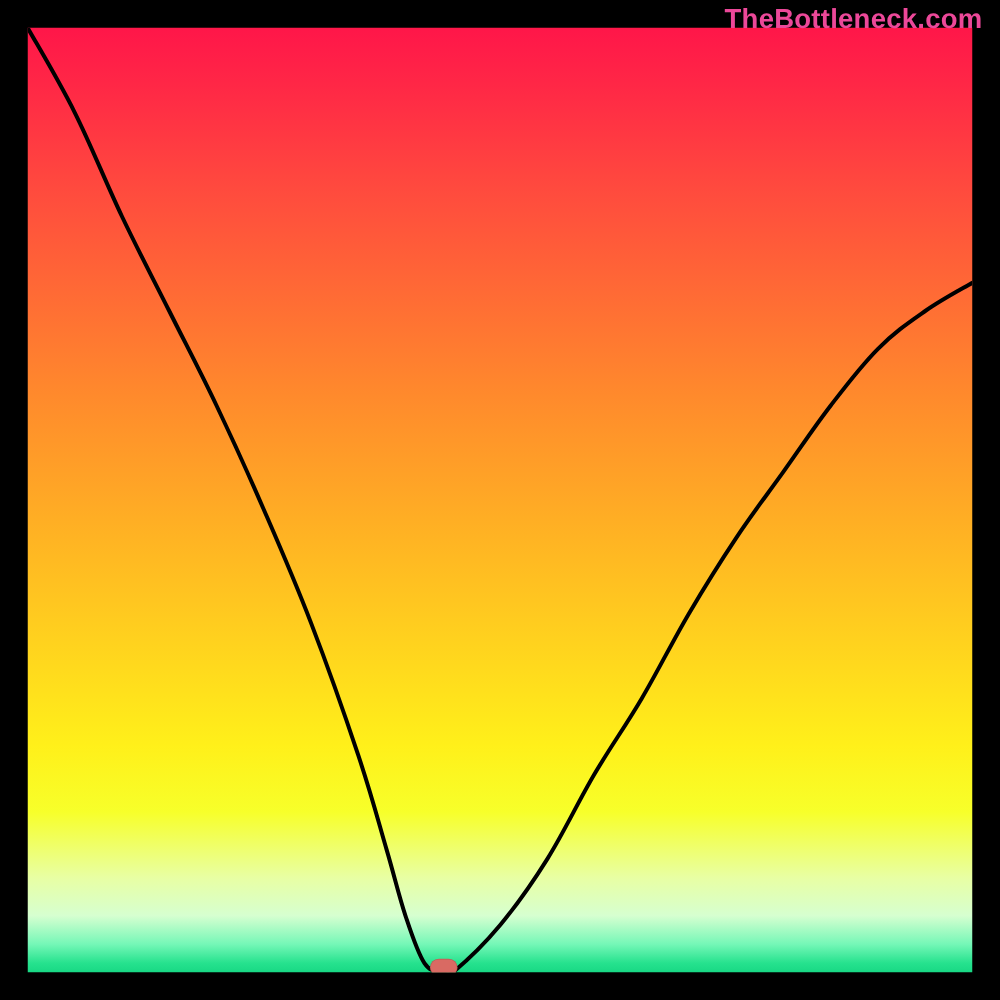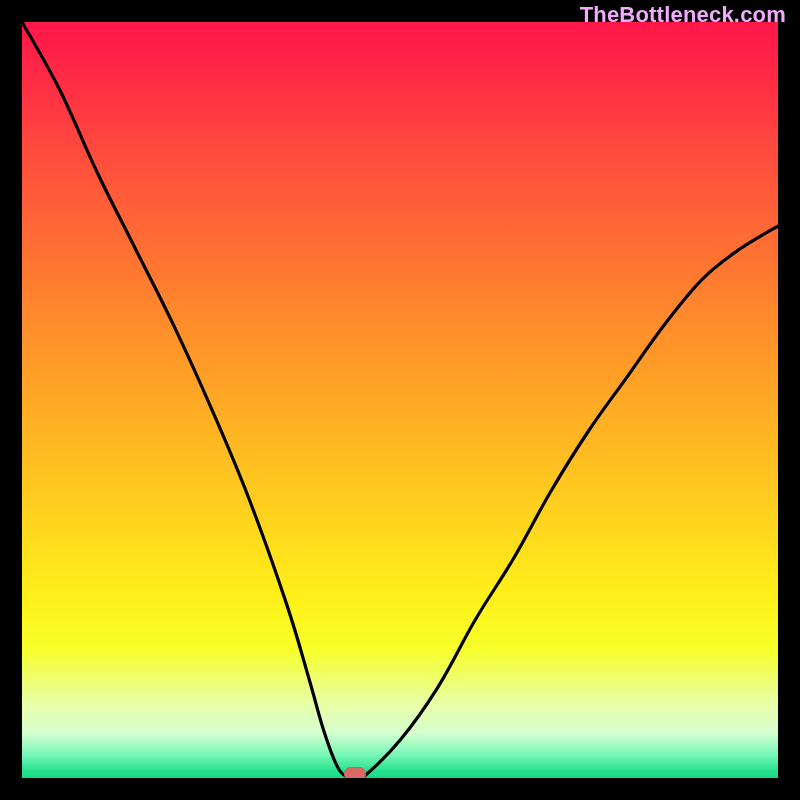--- a/index.html
+++ b/index.html
@@ -10,21 +10,21 @@
     height: 800px;
     background: #000;
   }
   .watermark {
     position: absolute;
     top: 2px;
     right: 14px;
     font-family: Arial, Helvetica, sans-serif;
     font-size: 22px;
     font-weight: 600;
-    color: #f0abfc;
+    color: #ec4899;
     letter-spacing: 0.2px;
     z-index: 10;
   }
   .plot-area {
     position: absolute;
     left: 22px;
     top: 22px;
     width: 756px;
     height: 756px;
     overflow: hidden;

